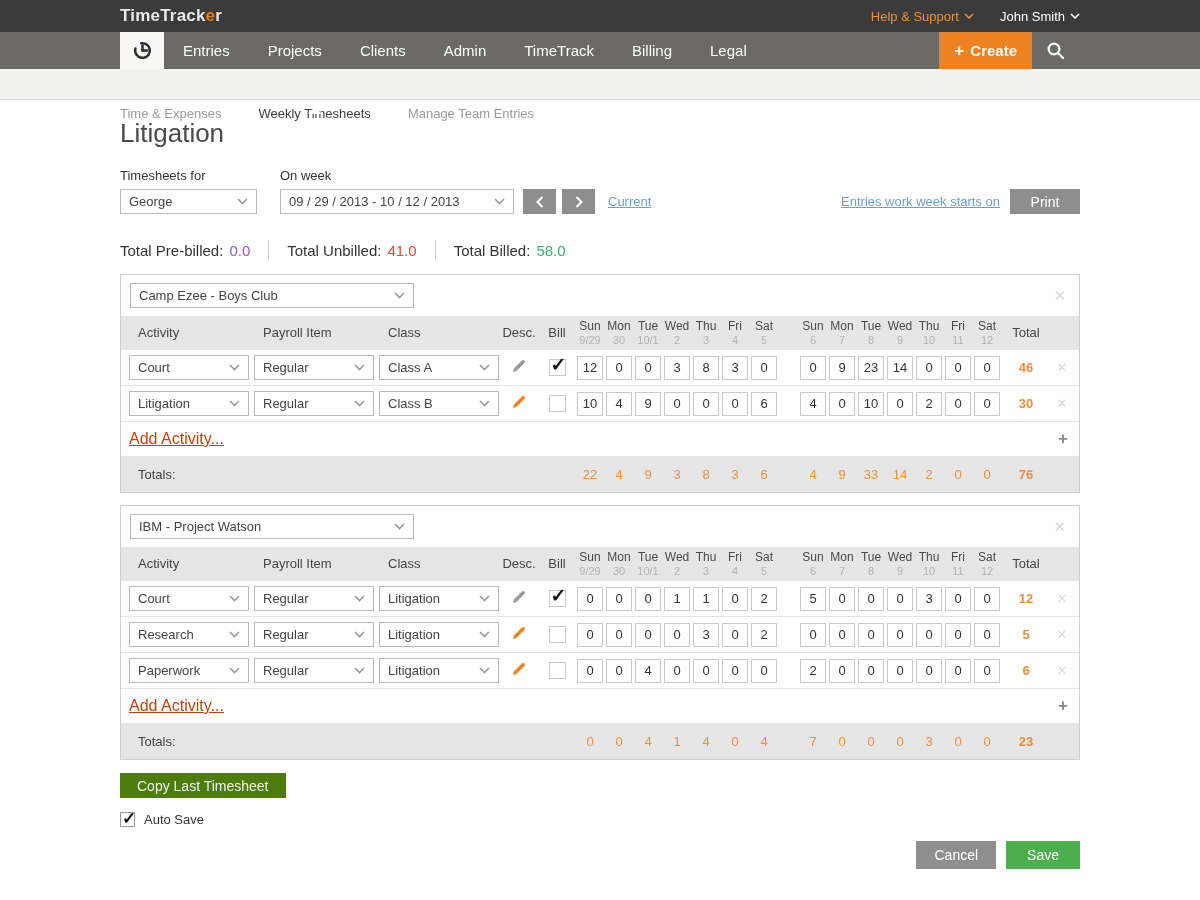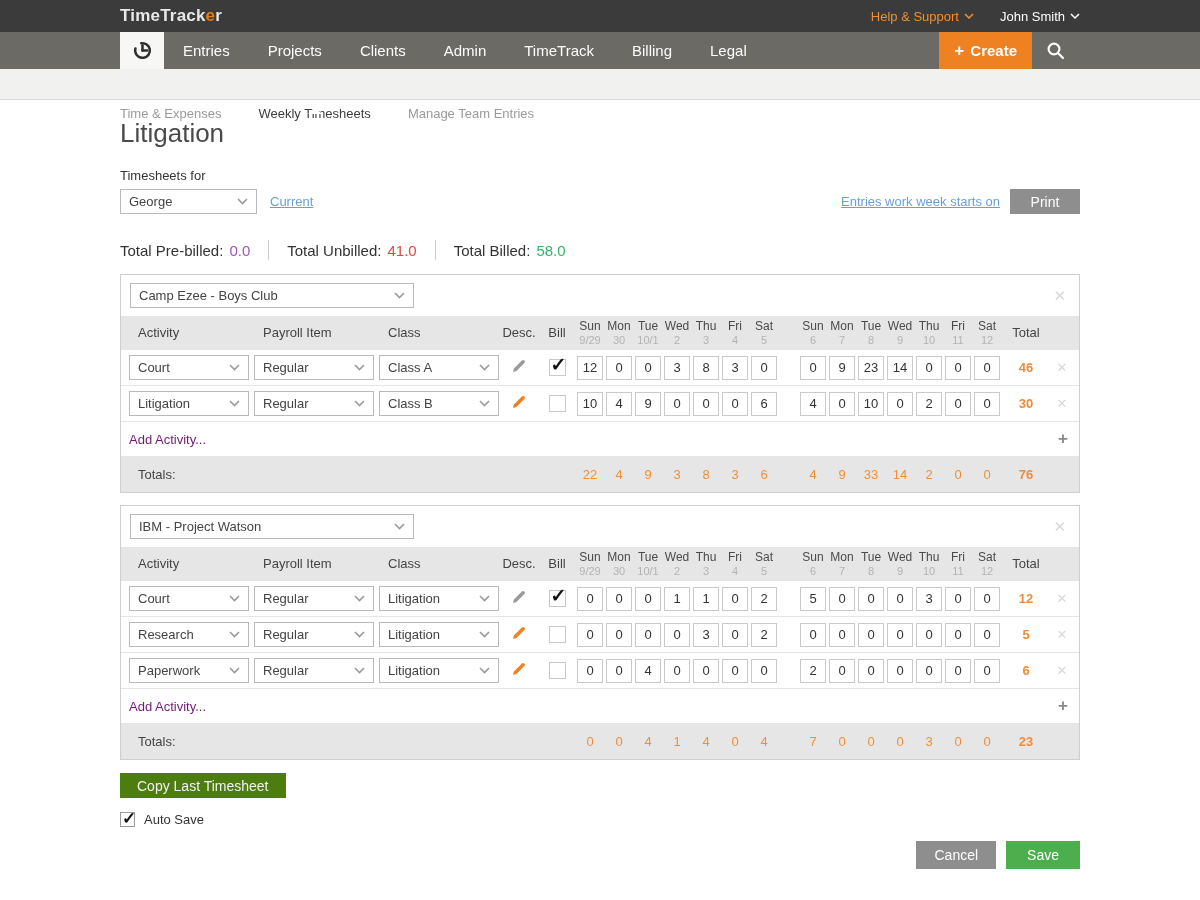--- a/index.html
+++ b/index.html
@@ -90,21 +90,21 @@
   .trow .select { width:120px; }
   .pencil { display:inline-flex; color:#9a9a9a; cursor:pointer; }
   .pencil.filled { color:#ee8122; }
   .bill-box { width:17px; height:17px; border:1px solid #c9c9c9; display:inline-block; position:relative; background:#fff; cursor:pointer; vertical-align:middle; }
   .bill-box.checked::after { content:attr(data-glyph); position:absolute; left:1px; top:-7px; font-size:19px; font-weight:bold; color:#141414; }
   .hour-input { width:26px; height:24px; margin-right:3px; border:1px solid #c9c9c9; background:#fff; text-align:center;
                 font-size:13px; color:#333; padding:0; font-family:inherit; }
   .row-total { color:#ef8c3c; font-weight:bold; font-size:13px; }
 
   .add-row { display:flex; align-items:center; height:35px; border-top:1px solid #e5e5e5; padding:0 11px 0 8px; }
-  .add-link { font-size:13px; color:#701a75; }
+  .add-link { font-size:16px; color:#c2410c; text-decoration:underline; }
   .plus-ico { margin-left:auto; color:#8a8a8a; font-size:17px; font-weight:bold; cursor:pointer; }
 
   .totals-row { background:#e6e6e6; height:36px; display:flex; align-items:center; font-size:13px; color:#444; }
   .totals-label { padding-left:9px; }
   .tot-num { color:#ef9036; }
   .grand { color:#ef8c3c; font-weight:bold; }
 
   
   .add-entry-box { border:1px solid #cfcfcf; height:38px; display:flex; align-items:center; justify-content:center; margin-top:12px; }
   .copy-btn { margin-top:13px; height:25px; background:#4d7c0f; color:#f2f2f2; border:none; font-size:14px; font-family:inherit; padding:0 17px; cursor:pointer; display:inline-flex; align-items:center; }
@@ -181,20 +181,41 @@
   <h1 class="page-title">Litigation</h1>
 
   <div class="filters">
     <div class="fgroup">
       <span class="flabel">Timesheets for</span>
       <div class="select sel-george">
         <span>George</span>
         <svg width="11" height="7" viewBox="0 0 11 7">
             <polyline points="1,1 5.5,5.5 10,1" fill="none" stroke="#999" stroke-width="1.6"></polyline>
           </svg>
+      </div>
+    </div>
+    <div class="fgroup fg-week">
+      <span class="flabel">On week</span>
+      <div style="display:flex;align-items:center;">
+        <div class="select sel-week">
+          <span>09 / 29 / 2013  -  10 / 12 / 2013</span>
+          <svg width="11" height="7" viewBox="0 0 11 7">
+              <polyline points="1,1 5.5,5.5 10,1" fill="none" stroke="#999" stroke-width="1.6"></polyline>
+            </svg>
+        </div>
+        <button class="arrow-btn arrow-prev">
+          <svg width="8" height="12" viewBox="0 0 8 12">
+              <polyline points="6.5,1 1.5,6 6.5,11" fill="none" stroke="#fff" stroke-width="2"></polyline>
+            </svg>
+        </button>
+        <button class="arrow-btn arrow-next">
+          <svg width="8" height="12" viewBox="0 0 8 12">
+              <polyline points="1.5,1 6.5,6 1.5,11" fill="none" stroke="#fff" stroke-width="2"></polyline>
+            </svg>
+        </button>
       </div>
     </div>
     <a class="current-link">Current</a>
     <div class="filters-right">
       <a class="change-link">Entries work week starts on</a>
       <button class="print-btn">Print</button>
     </div>
   </div>
 
   <div class="summary">

